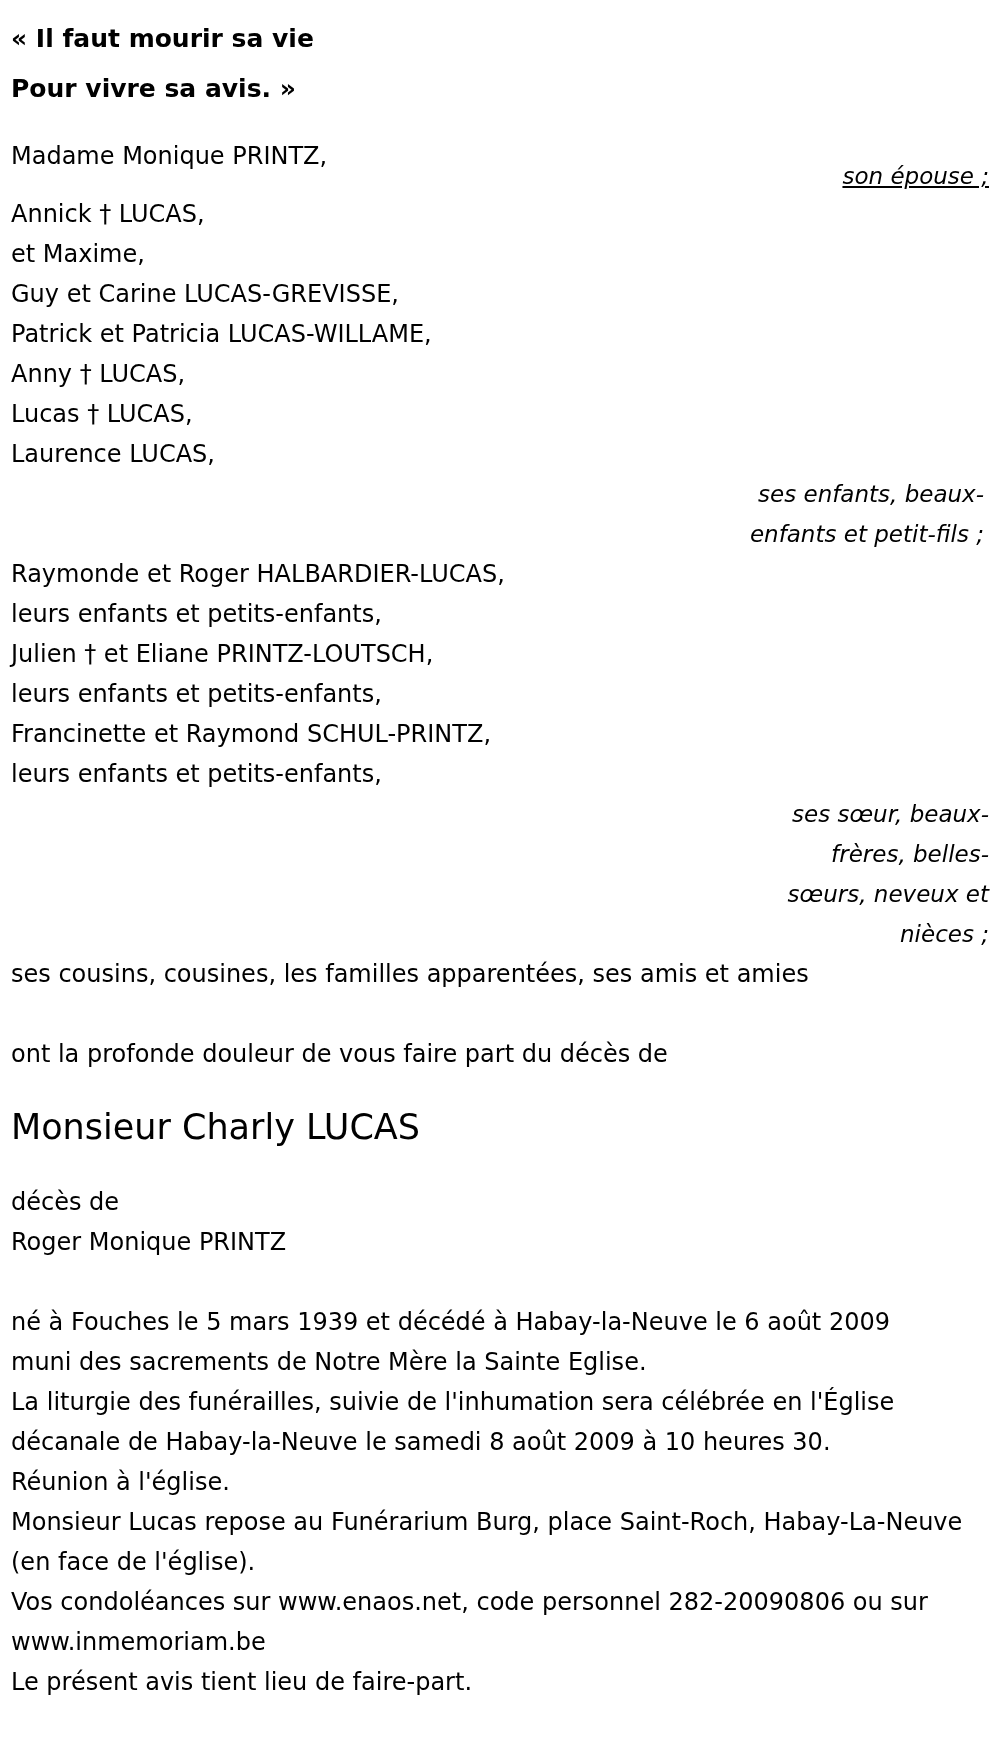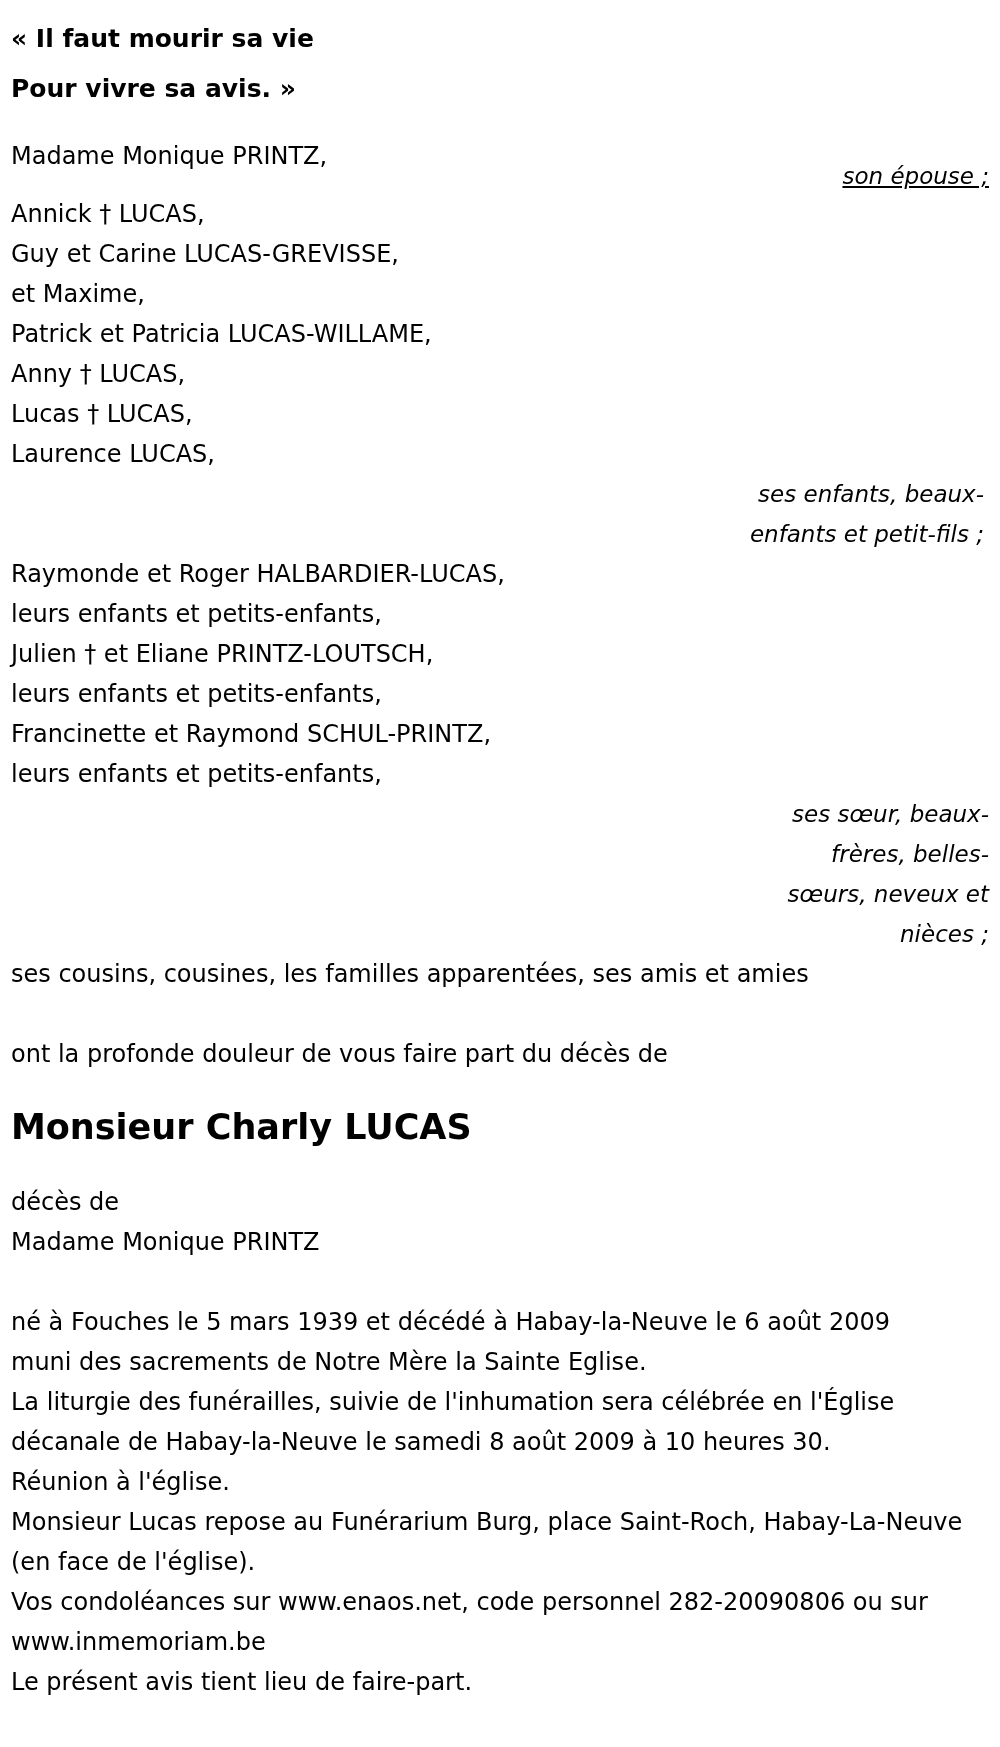--- a/index.html
+++ b/index.html
@@ -3,21 +3,21 @@
 <meta charset="utf-8">
 <style>
   html, body { margin:0; padding:0; background:#ffffff; }
   body { width:1000px; height:1747px; overflow:hidden; color:#000; font-family:"DejaVu Sans", sans-serif; font-size:24px; line-height:40px; }
   .page { position:relative; padding:14px 0 0 11px; width:978px; }
   .quote { font-weight:bold; font-size:25px; line-height:50px; margin:0; }
   .line { display:block; white-space:nowrap; }
   .gap { height:40px; }
   .role { display:block; width:250px; margin-left:728px; text-align:right; font-style:italic; font-size:23px; line-height:40px; white-space:normal; }
   .role.single { margin-top:-20px; margin-bottom:-2px;text-decoration:underline; }
-  .title { font-weight:bold; font-size:35px; line-height:50px; margin:28px 0 30px 0; }
+  .title { font-weight:normal; font-size:35px; line-height:50px; margin:28px 0 30px 0; }
   .body-p { display:block; white-space:normal; width:980px; }
 </style>
 </head>
 <body>
 
 <div class="page">
 
   <div class="quote">
     <span class="line">« Il faut mourir sa vie</span>
     <span class="line">Pour vivre sa avis. »</span>
@@ -25,22 +25,22 @@
 
   <div style="height:22px"></div>
 
   <div>
     <span class="line">Madame Monique PRINTZ,</span>
     <span class="role single">son épouse ;</span>
   </div>
 
   <div>
     <span class="line">Annick † LUCAS,</span>
+    <span class="line">et Maxime,</span>
     <span class="line">Guy et Carine LUCAS-GREVISSE,</span>
-    <span class="line">et Maxime,</span>
     <span class="line">Patrick et Patricia LUCAS-WILLAME,</span>
     <span class="line">Anny † LUCAS,</span>
     <span class="line">Lucas † LUCAS,</span>
     <span class="line">Laurence LUCAS,</span>
     <span class="role" style="width:245px;">ses enfants, beaux-enfants et petit-fils ;</span>
   </div>
 
   <div>
     <span class="line">Raymonde et Roger HALBARDIER-LUCAS,</span>
     <span class="line">leurs enfants et petits-enfants,</span>
@@ -51,21 +51,21 @@
     <span class="role" style="width:230px; margin-left:748px;">ses sœur, beaux-frères, belles-sœurs, neveux et nièces ;</span>
   </div>
 
   <span class="line">ses cousins, cousines, les familles apparentées, ses amis et amies</span>
   <div class="gap"></div>
   <span class="line">ont la profonde douleur de vous faire part du décès de</span>
 
   <div class="title">Monsieur Charly LUCAS</div>
 
   <span class="line">décès de</span>
-  <span class="line">Madame Monique PRINTZ</span>
+  <span class="line">Roger Monique PRINTZ</span>
   <div class="gap"></div>
 
   <div>
     <span class="body-p">né à Fouches le 5 mars 1939 et décédé à Habay-la-Neuve le 6 août 2009</span>
     <span class="body-p">muni des sacrements de Notre Mère la Sainte Eglise.</span>
     <span class="body-p">La liturgie des funérailles, suivie de l'inhumation sera célébrée en l'Église décanale de Habay-la-Neuve le samedi 8 août 2009 à 10 heures 30.</span>
     <span class="body-p">Réunion à l'église.</span>
     <span class="body-p">Monsieur Lucas repose au Funérarium Burg, place Saint-Roch, Habay-La-Neuve (en face de l'église).</span>
     <span class="body-p">Vos condoléances sur www.enaos.net, code personnel 282-20090806 ou sur www.inmemoriam.be</span>
     <span class="body-p">Le présent avis tient lieu de faire-part.</span>

